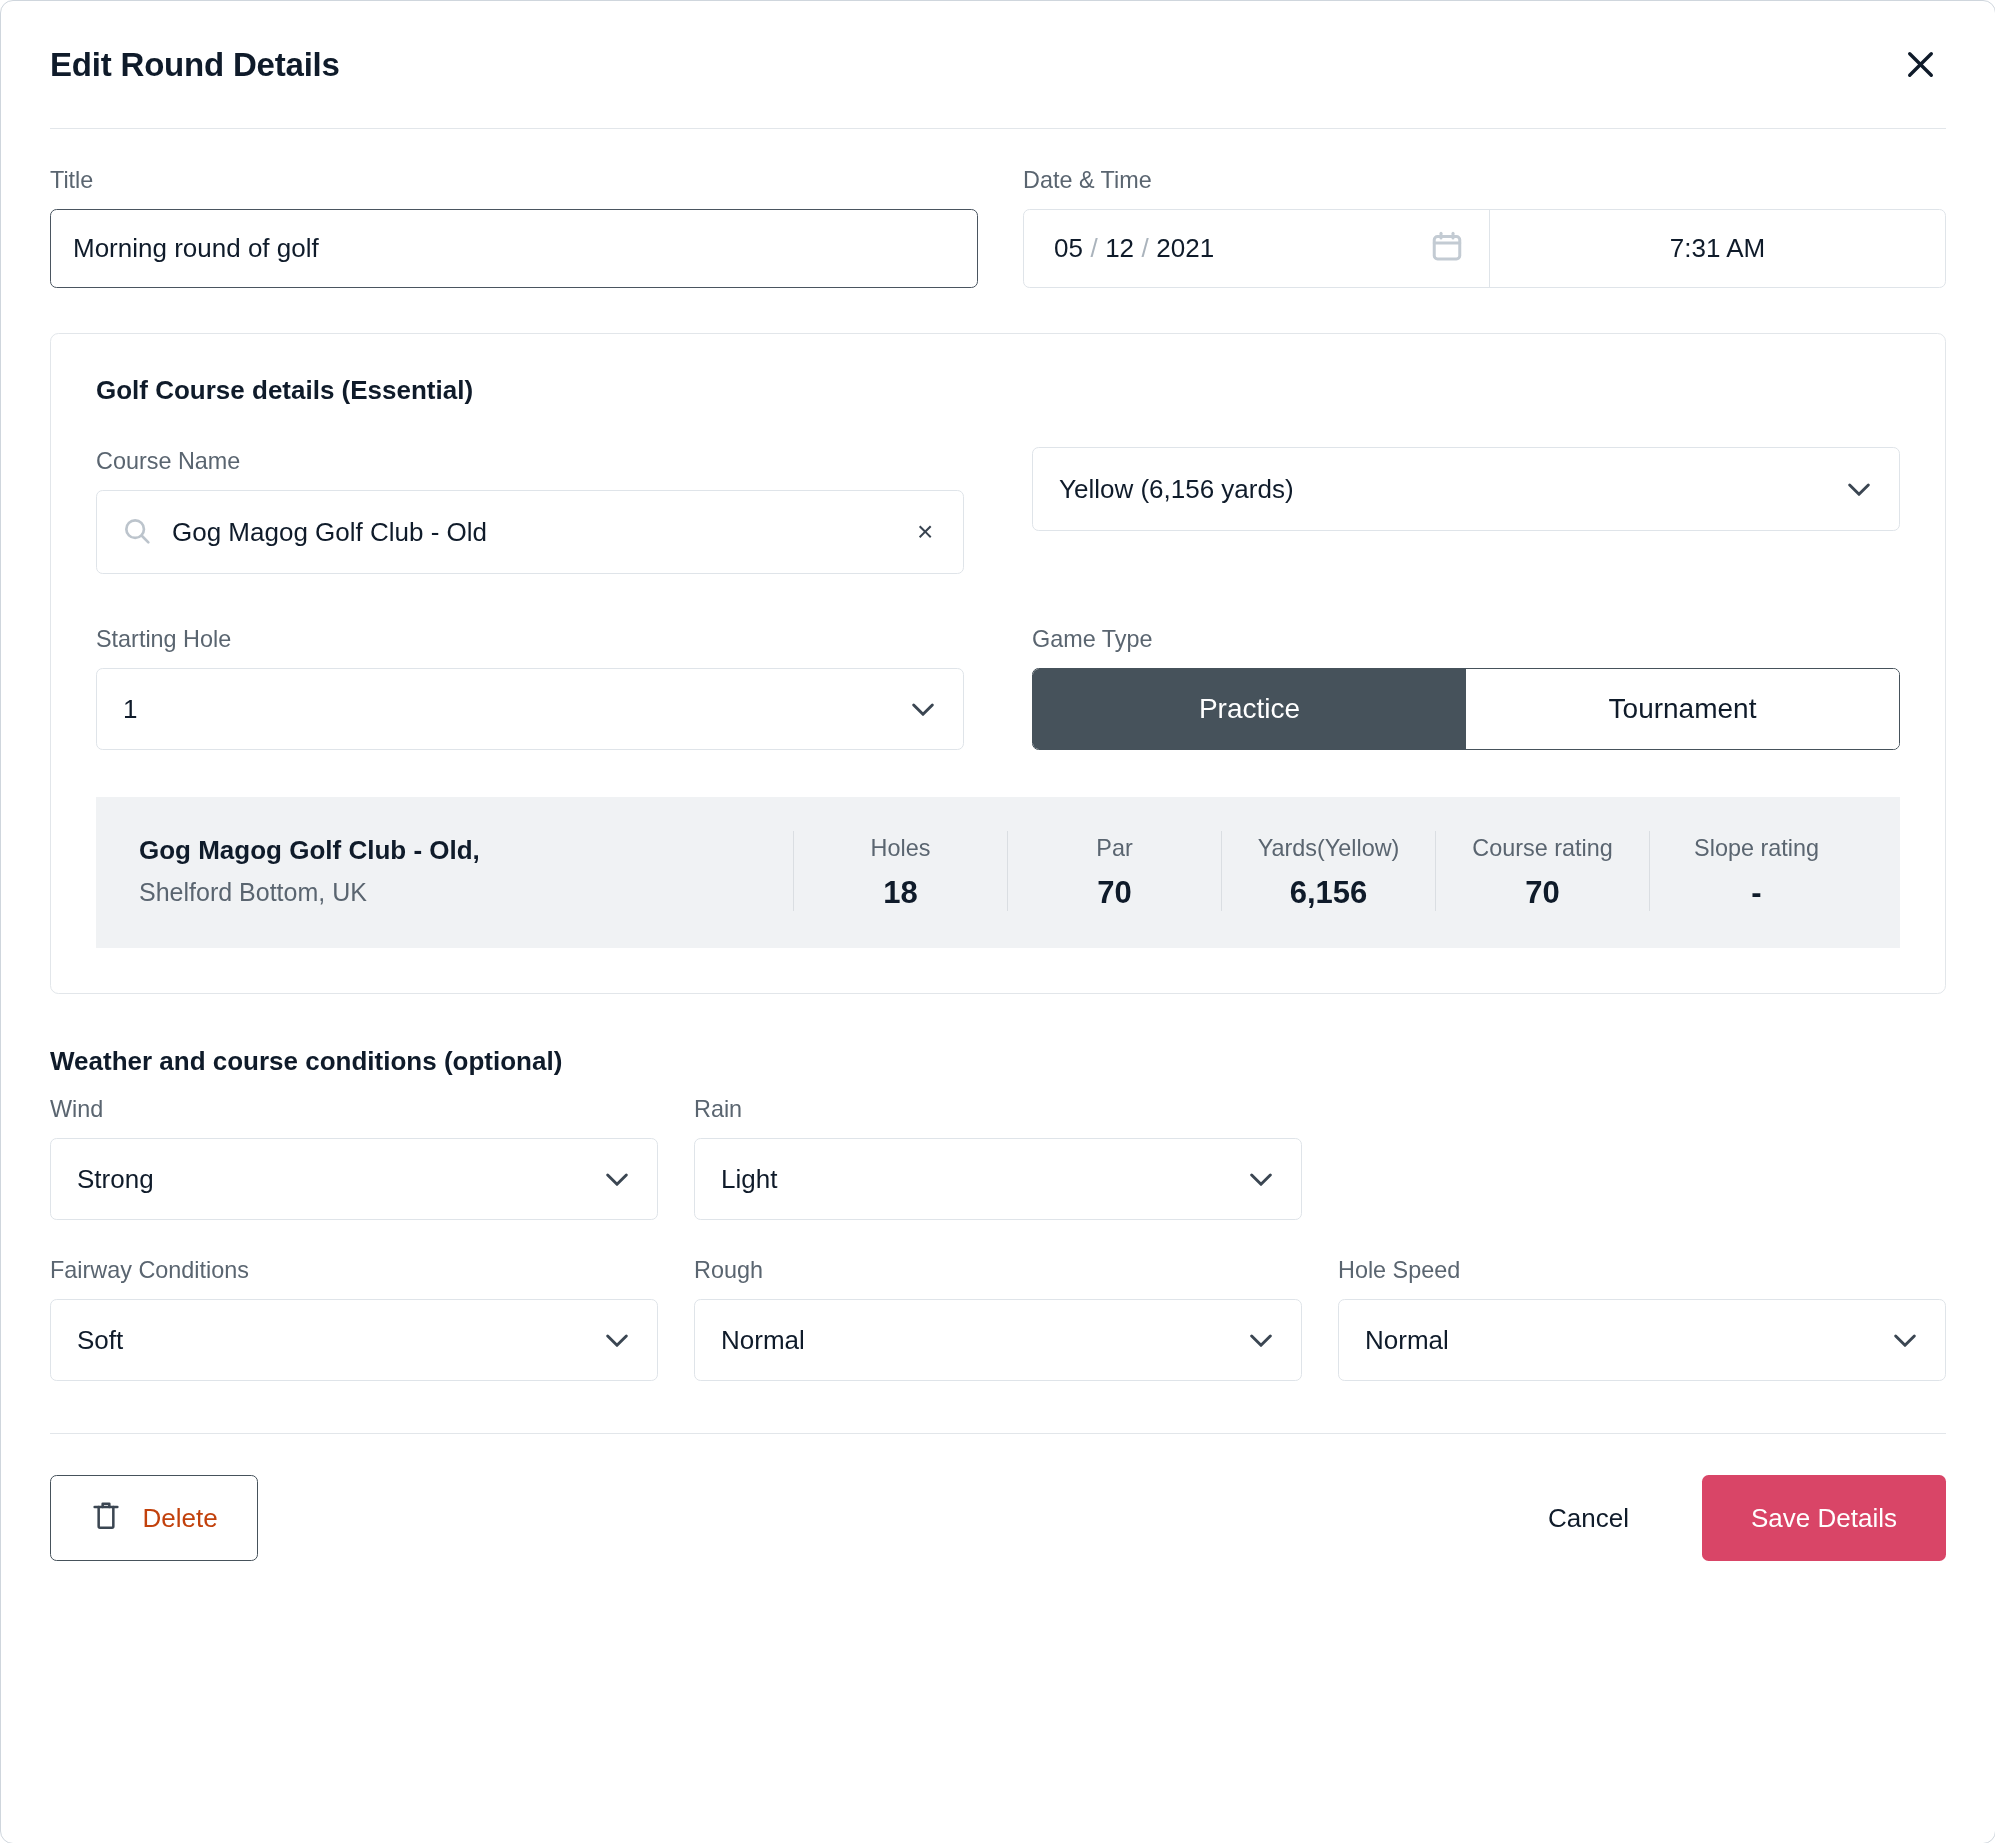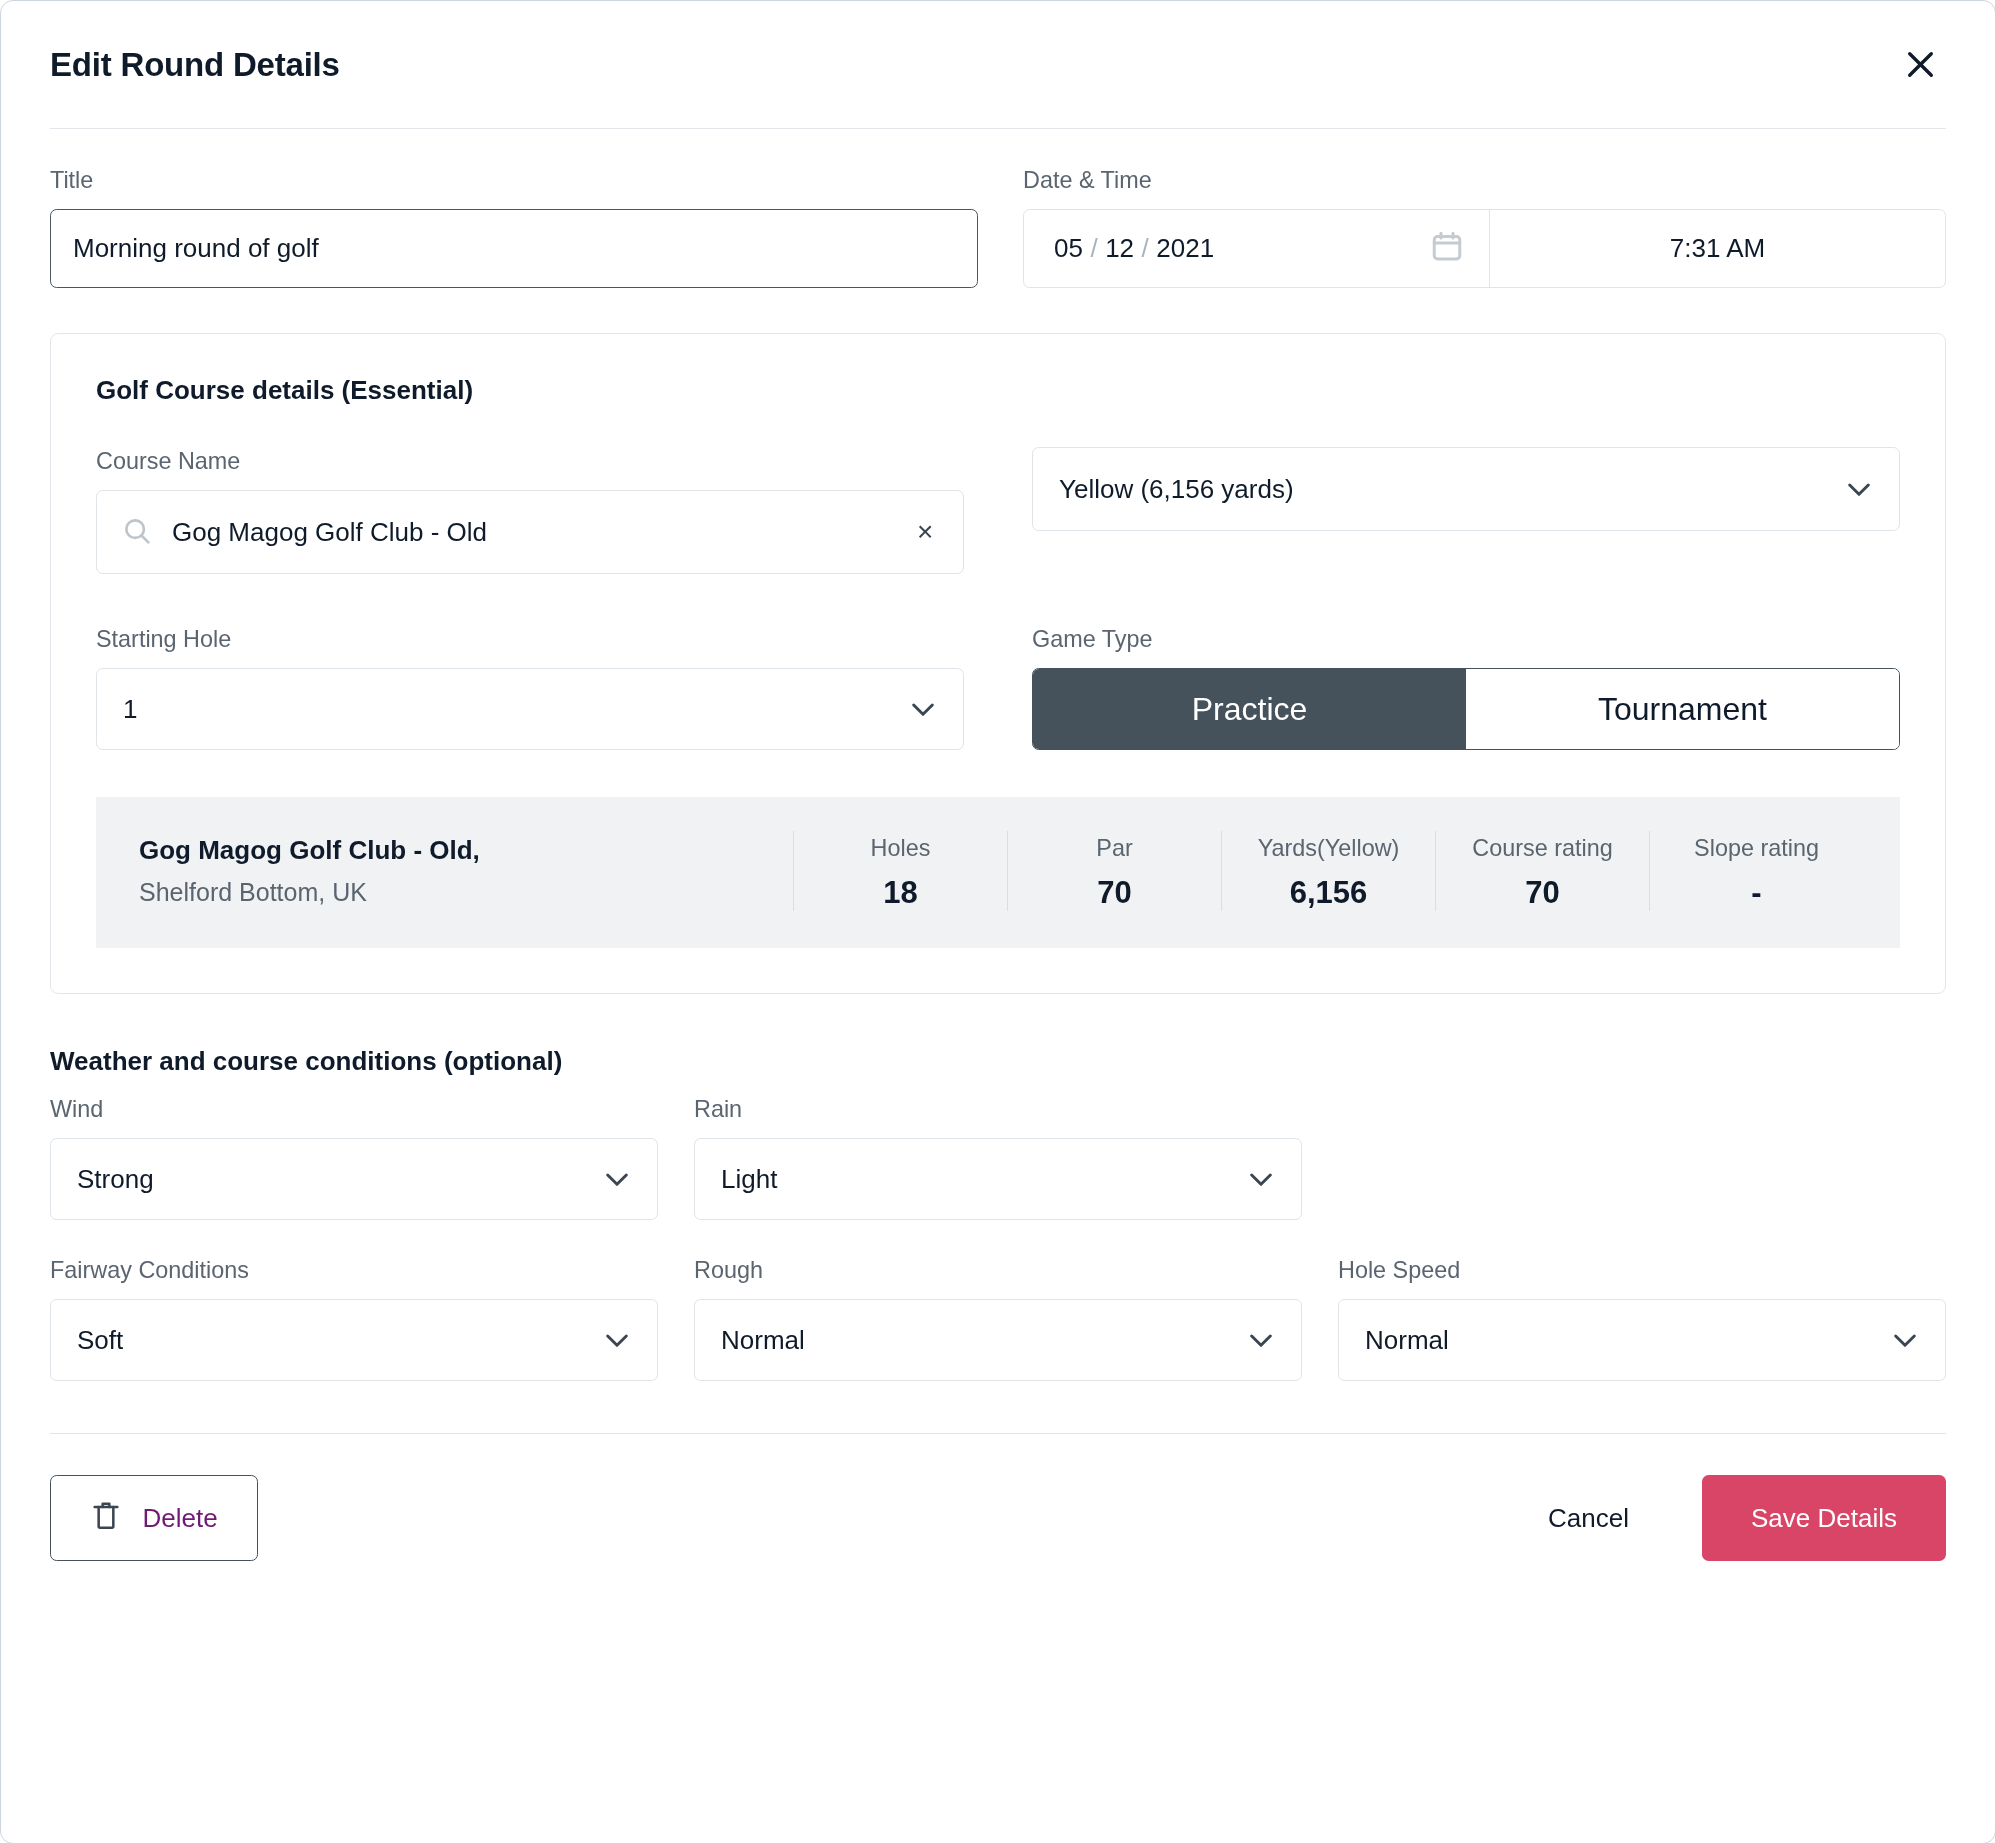--- a/index.html
+++ b/index.html
@@ -201,21 +201,21 @@
     border: 1.9px solid #46525b;
     border-radius: 6.6px;
     overflow: hidden;
     box-sizing: border-box;
   }
   .seg-btn {
     flex: 1 1 50%;
     display: flex;
     align-items: center;
     justify-content: center;
-    font-size: 32px;
+    font-size: 28px;
     cursor: pointer;
     background: #fff;
     color: #0f1b2a;
     border: none;
     font-family: inherit;
   }
   .seg-btn.active {
     background: #46525b;
     color: #ffffff;
   }
@@ -299,21 +299,21 @@
   .delete-btn {
     display: flex;
     align-items: center;
     gap: 20.6px;
     height: 86px;
     padding: 8px 39px;
     border: 1.9px solid #46525b;
     border-radius: 6.6px;
     background: #fff;
     font-size: 26px;
-    color: #701a75;
+    color: #c2410c;
     cursor: pointer;
     font-family: inherit;
   }
   .footer-right {
     display: flex;
     align-items: center;
     gap: 41px;
   }
   .cancel-btn {
     background: none;

